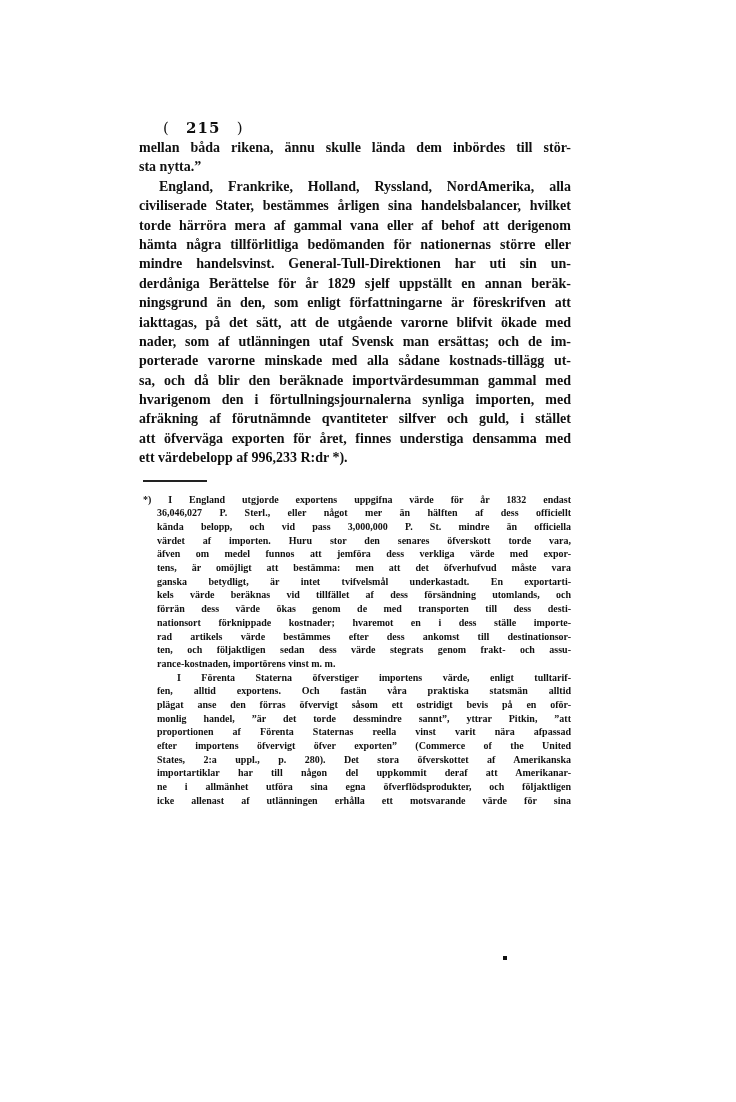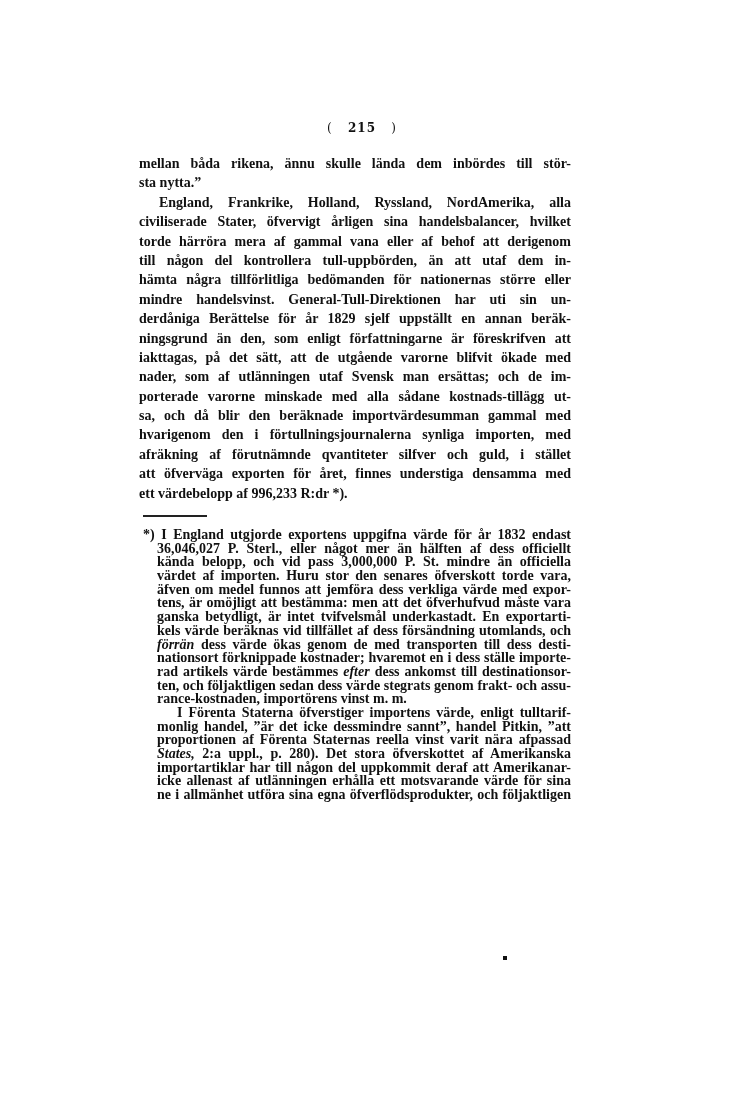--- a/index.html
+++ b/index.html
@@ -15,26 +15,26 @@
     font-family: "DejaVu Serif", "Liberation Serif", serif;
     color: #111111;
   }
   .page {
     position: absolute;
     left: 143px;
     top: 118px;
     width: 428px;
   }
   .page-number {
-    text-align: center;
+    text-align: left;
     font-weight: bold;
-    font-size: 12px;
+    font-size: 15px;
     letter-spacing: 1px;
     margin-left: 10px;
-    margin-bottom: 16px;
+    margin-bottom: 0;
     height: 20px;
     line-height: 20px;
   }
   .page-number .paren { font-weight: normal; padding: 0 10px; }
   .body-line {
     font-family: Liberation Serif, serif;
     font-weight: bold;
     font-size: 14px;
     line-height: 19.4px;
     height: 19.4px;
@@ -47,32 +47,32 @@
   .body-line.indent { padding-left: 20px; }
   .rule {
     width: 64px;
     height: 0;
     border-top: 2px solid #222;
     margin: 12px 0 11px 0;
   }
   .fn-line {
     font-family: "Liberation Serif", "DejaVu Serif", serif;
     font-weight: bold;
-    font-size: 14px;
+    font-size: 10px;
     line-height: 13.7px;
     height: 13.7px;
     white-space: nowrap;
     text-align: justify;
     text-align-last: justify;
     padding-left: 14px;
   }
   .fn-line.first { padding-left: 0; }
   .fn-line.last { text-align-last: left; }
   .fn-line.indent { padding-left: 34px; }
-  .fn-line .ital { font-style: italic; }
+  .fn-line .ital { }
   .stray-dot {
     position: absolute;
     left: 503px;
     top: 956px;
     width: 4px;
     height: 4px;
     background: #111;
   }
 </style>
 </head>
@@ -83,23 +83,22 @@
   <div class="page-number">
     <span class="paren">(</span>
     <span>215</span>
     <span class="paren">)</span>
   </div>
 
   <div>
     <div class="body-line">mellan båda rikena, ännu skulle lända dem inbördes till stör-</div>
     <div class="body-line last">sta nytta.”</div>
     <div class="body-line indent">England, Frankrike, Holland, Ryssland, NordAmerika, alla</div>
-    <div class="body-line">civiliserade Stater, öfvervigt årligen sina handelsbalancer, hvilket</div>
+    <div class="body-line">civiliserade Stater, bestämmes årligen sina handelsbalancer, hvilket</div>
     <div class="body-line">torde härröra mera af gammal vana eller af behof att derigenom</div>
-    <div class="body-line">till någon del kontrollera tull-uppbörden, än att utaf dem in-</div>
     <div class="body-line">hämta några tillförlitliga bedömanden för nationernas större eller</div>
     <div class="body-line">mindre handelsvinst. General-Tull-Direktionen har uti sin un-</div>
     <div class="body-line">derdåniga Berättelse för år 1829 sjelf uppställt en annan beräk-</div>
     <div class="body-line">ningsgrund än den, som enligt författningarne är föreskrifven att</div>
     <div class="body-line">iakttagas, på det sätt, att de utgående varorne blifvit ökade med</div>
     <div class="body-line">nader, som af utlänningen utaf Svensk man ersättas; och de im-</div>
     <div class="body-line">porterade varorne minskade med alla sådane kostnads-tillägg ut-</div>
     <div class="body-line">sa, och då blir den beräknade importvärdesumman gammal med</div>
     <div class="body-line">hvarigenom den i förtullningsjournalerna synliga importen, med</div>
     <div class="body-line">afräkning af förutnämnde qvantiteter silfver och guld, i stället</div>
@@ -127,25 +126,30 @@
     </div>
     <div class="fn-line">nationsort förknippade kostnader; hvaremot en i dess ställe importe-</div>
     <div class="fn-line">
       <span>rad artikels värde bestämmes</span>
       <span class="ital">efter</span>
       <span>dess ankomst till destinationsor-</span>
     </div>
     <div class="fn-line">ten, och följaktligen sedan dess värde stegrats genom frakt- och assu-</div>
     <div class="fn-line last">rance-kostnaden, importörens vinst m. m.</div>
     <div class="fn-line indent">I Förenta Staterna öfverstiger importens värde, enligt tulltarif-</div>
-    <div class="fn-line">monlig handel, ”är det icke dessmindre sannt”, handel Pitkin, ”att</div>
+    <div class="fn-line">fen, alltid exportens. Och fastän våra praktiska statsmän alltid</div>
+    <div class="fn-line">plägat anse den förras öfvervigt såsom ett ostridigt bevis på en oför-</div>
+    <div class="fn-line">monlig handel, ”är det torde dessmindre sannt”, yttrar Pitkin, ”att</div>
     <div class="fn-line">proportionen af Förenta Staternas reella vinst varit nära afpassad</div>
+    <div class="fn-line">
+      <span>efter importens öfvervigt öfver exporten” (</span><span class="ital">Commerce of the United</span>
+    </div>
     <div class="fn-line">
       <span class="ital">States,</span>
       <span>2:a uppl., p. 280). Det stora öfverskottet af Amerikanska</span>
     </div>
     <div class="fn-line">importartiklar har till någon del uppkommit deraf att Amerikanar-</div>
+    <div class="fn-line">ne i allmänhet utföra sina egna öfverflödsprodukter, och följaktligen</div>
     <div class="fn-line">icke allenast af utlänningen erhålla ett motsvarande värde för sina</div>
-    <div class="fn-line">ne i allmänhet utföra sina egna öfverflödsprodukter, och följaktligen</div>
   </div>
 </div>
 
 <div class="stray-dot"></div>
 
 </body></html>

